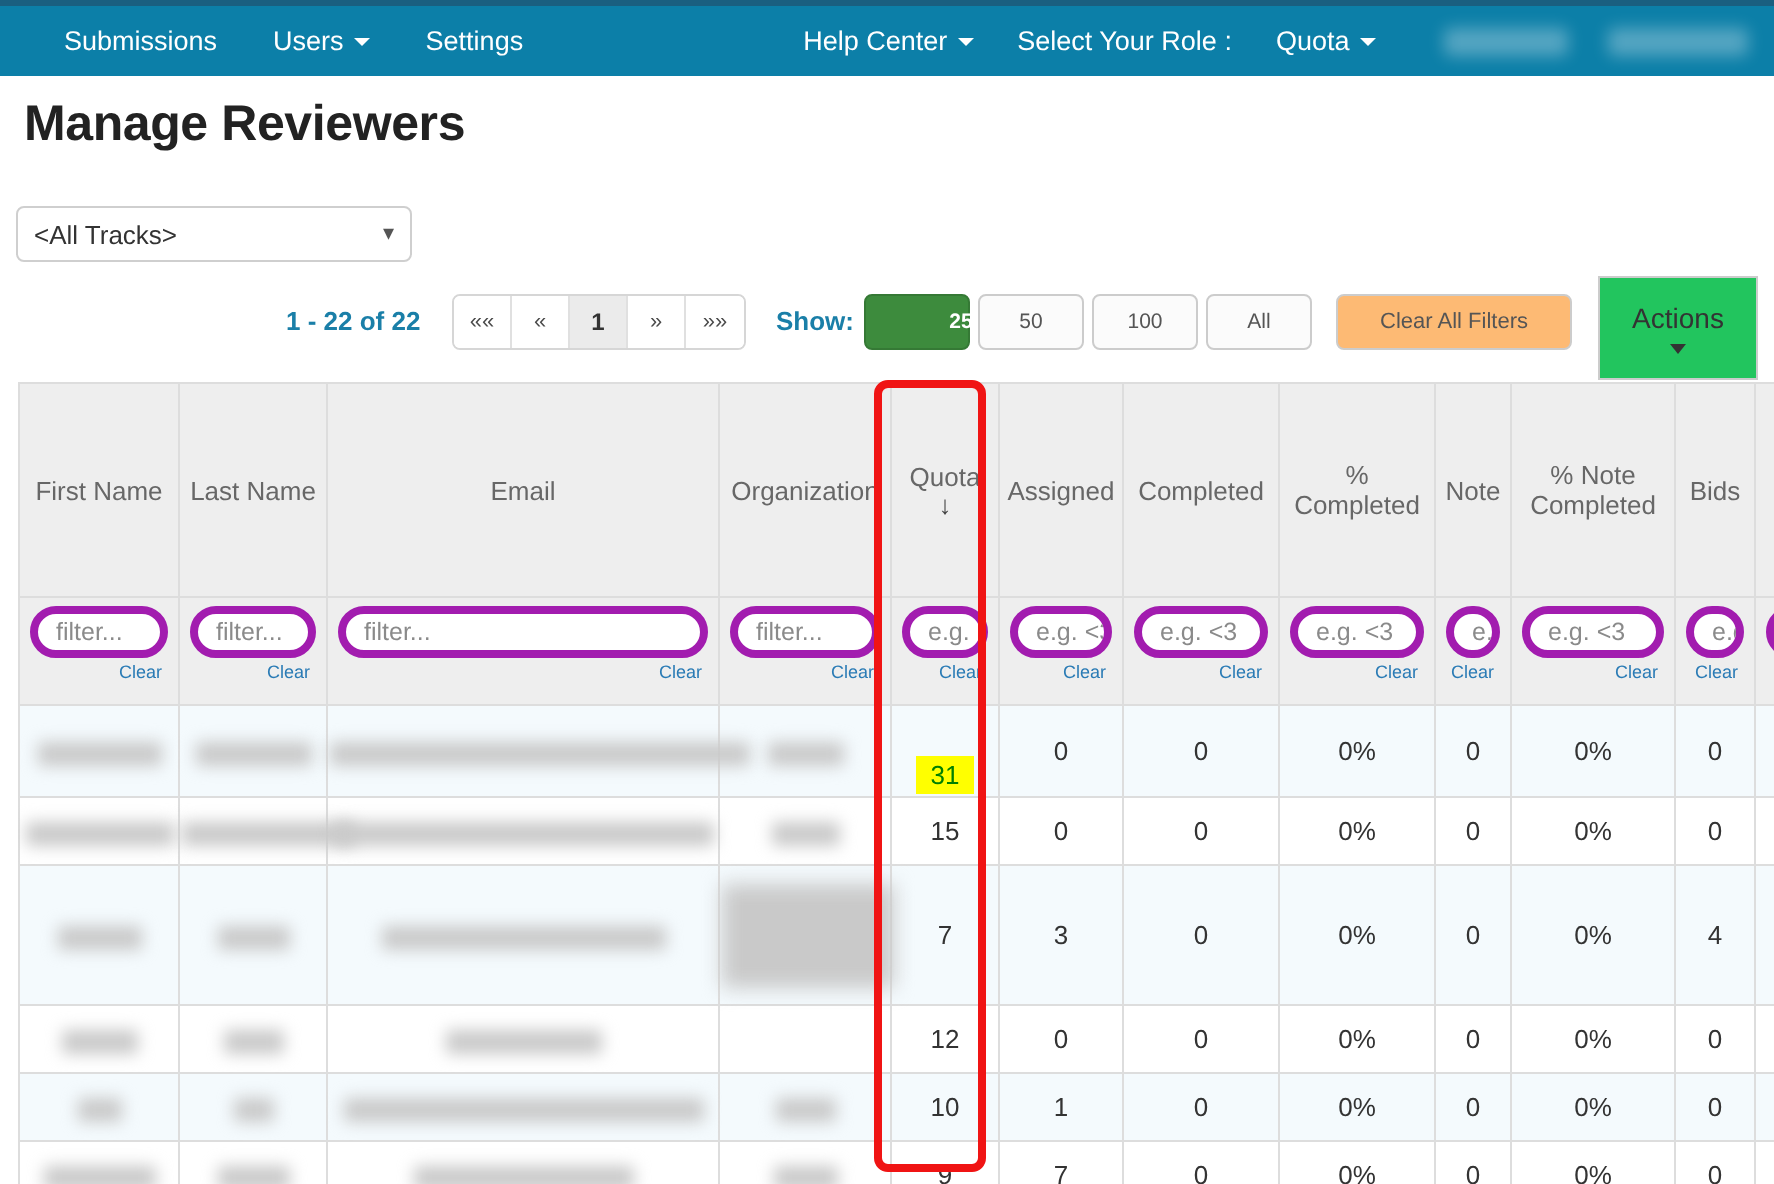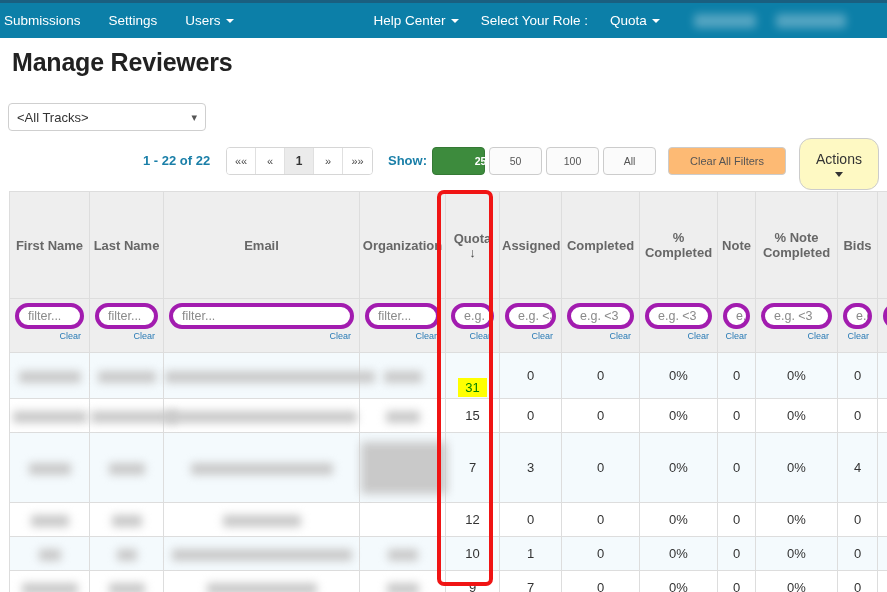--- a/index.html
+++ b/index.html
@@ -22,21 +22,21 @@
     white-space: nowrap;
   }
   .nav-item {
     color: #ffffff;
     font-size: 13.5px;
     padding: 0 14px;
     line-height: 35px;
     cursor: pointer;
     display: inline-flex; align-items: center; gap: 5px;
   }
-  .nav-item.first { padding-left: 4px; text-align: center; }
+  .nav-item.first { padding-left: 32px; text-align: center; }
   .caret-down {
     display: inline-block;
     width: 0; height: 0;
     border-left: 4px solid transparent;
     border-right: 4px solid transparent;
     border-top: 4px solid #ffffff;
   }
   .nav-right { display: inline-flex; align-items: center; margin-left: 112px; }
   .nav-label-static { color: #fff; font-size: 13.5px; padding: 0 8px; }
   .nav-blur {
@@ -122,22 +122,22 @@
     position: absolute; left: 668px; top: 0px;
     width: 118px; height: 28px;
     border: 1px solid #cccccc; border-radius: 4px;
     background: #fdba74;
     display: flex; align-items: center; justify-content: center;
     font-size: 11px; color: #555555; cursor: pointer;
   }
   .actions-btn {
     position: absolute; left: 799px; top: -9px;
     width: 80px; height: 52px;
-    border: 1px solid #cccccc; border-radius: 12px;
-    background: #fef9c3;
+    border: 1px solid #cccccc; border-radius: 0;
+    background: #22c55e;
     display: flex; flex-direction: column; align-items: center; justify-content: center;
     gap: 5px;
     font-size: 14px; color: #333333; cursor: pointer;
   }
   .actions-btn .caret-dark {
     width: 0; height: 0;
     border-left: 4px solid transparent;
     border-right: 4px solid transparent;
     border-top: 5px solid #333;
   }
@@ -155,21 +155,21 @@
     font-size: 13px;
   }
   table.grid th, table.grid td {
     border: 1px solid #dddddd;
     text-align: center;
     vertical-align: middle;
   }
   table.grid thead th {
     background: #eeeeee;
     color: #676767;
-    font-weight: bold;
+    font-weight: normal;
     font-size: 13px;
     height: 107px;
     padding: 4px 2px;
     cursor: pointer;
   }
   .sort-arrow { display: block; font-size: 13px; line-height: 14px; color: #444; }
 
   
   tr.filters td {
     background: #eeeeee;
@@ -233,25 +233,25 @@
   }
 </style>
 </head>
 <body>
 
 <div class="topnav">
   <div class="nav-item first">
     <span>Submissions</span>
   </div>
   <div class="nav-item">
-    <span>Settings</span>
-  </div>
-  <div class="nav-item">
     <span>Users</span>
     <span class="caret-down"></span>
+  </div>
+  <div class="nav-item">
+    <span>Settings</span>
   </div>
 
   <div class="nav-right">
     <div class="nav-item">
       <span>Help Center</span>
       <span class="caret-down"></span>
     </div>
     <span class="nav-label-static">Select Your Role :</span>
     <div class="nav-item">
       <span>Quota</span>

